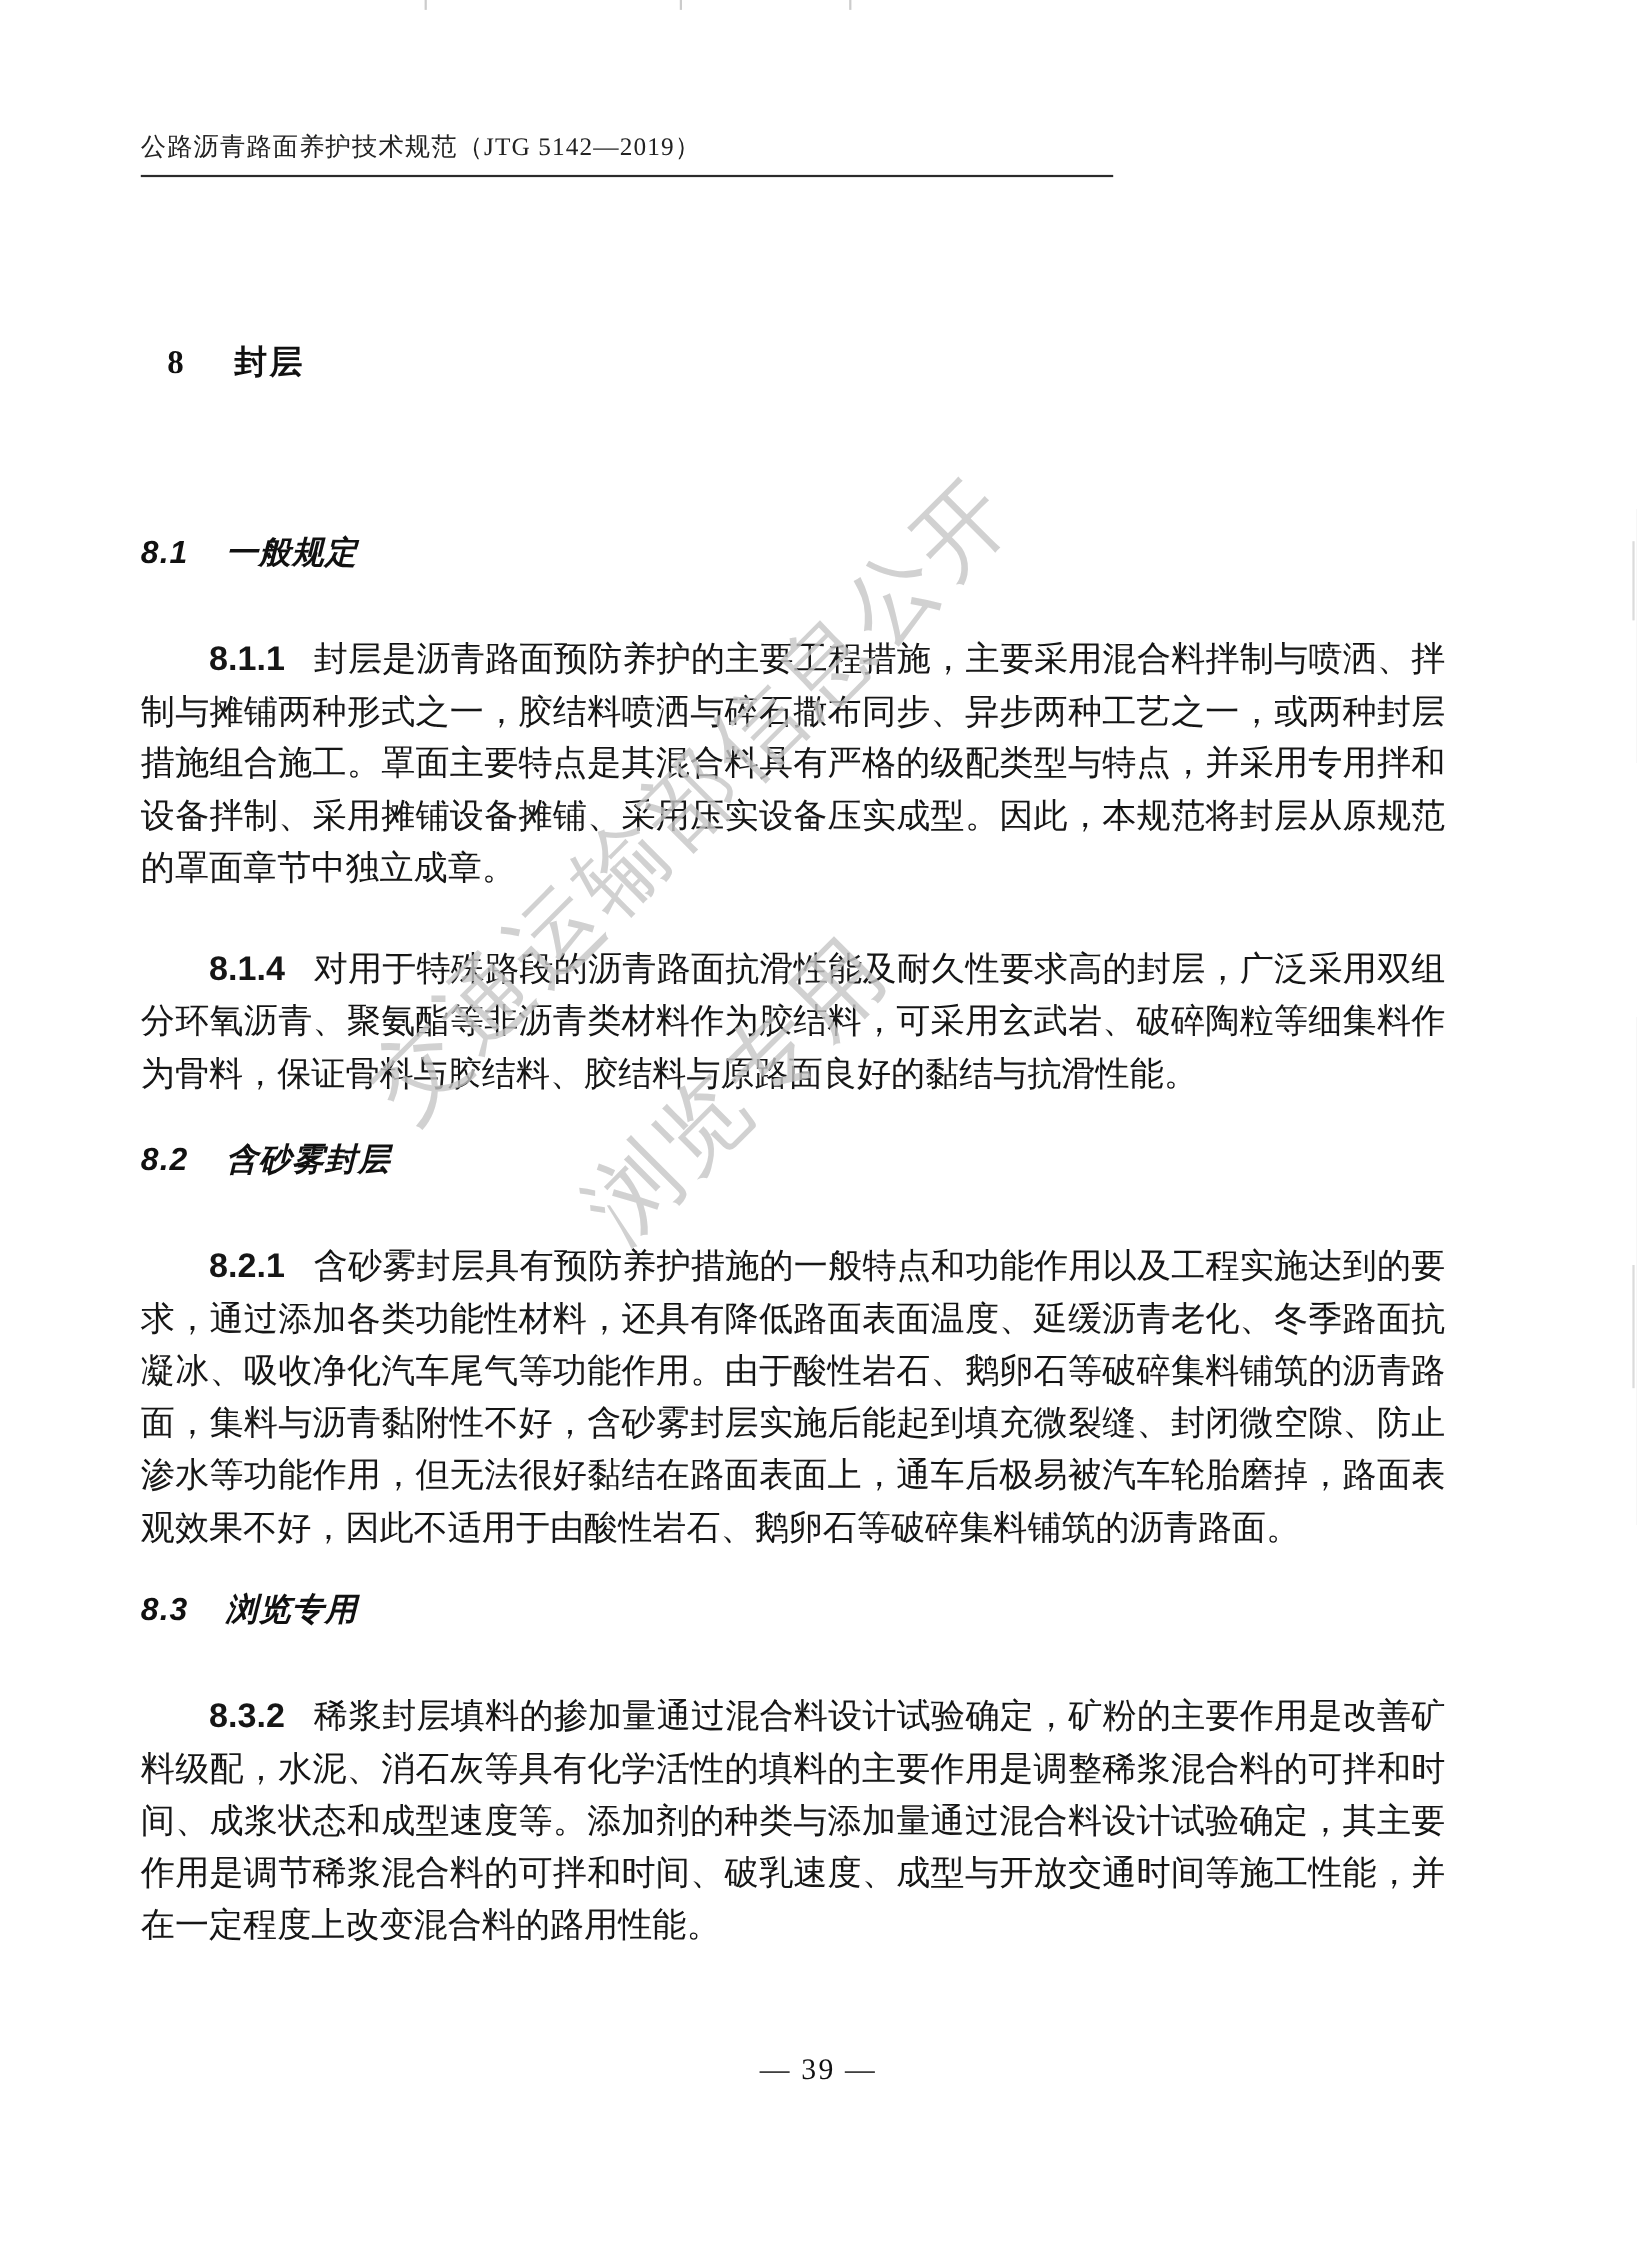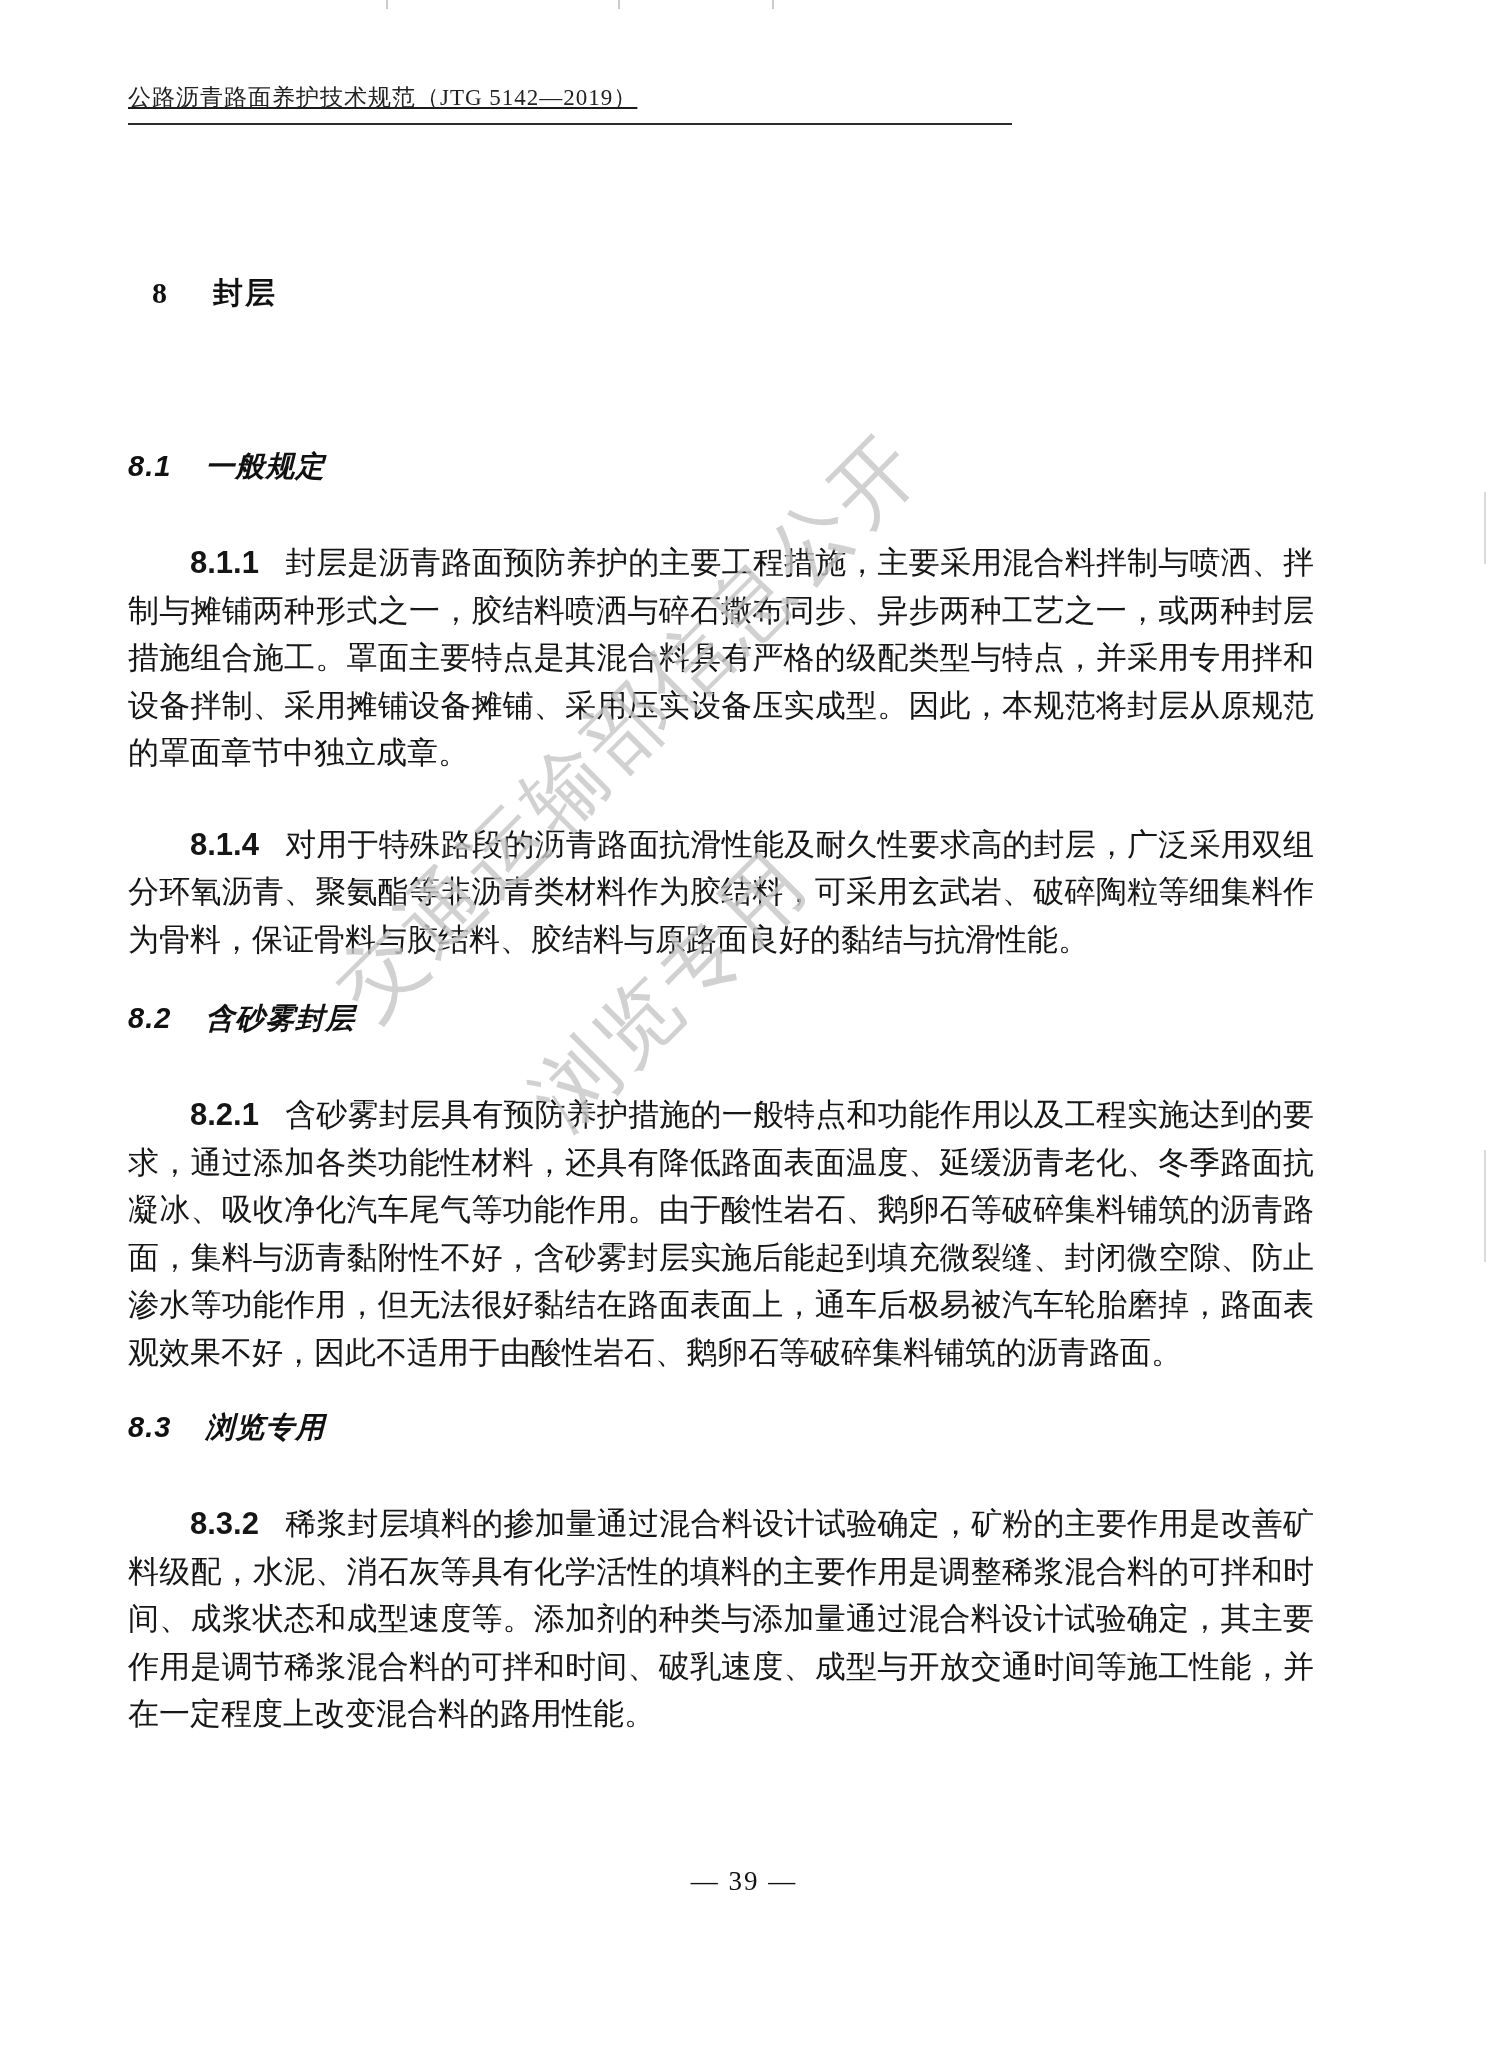--- a/index.html
+++ b/index.html
@@ -13,21 +13,21 @@
     color: #1c1c1c;
     overflow: hidden;
   }
   .content {
     position: absolute;
     left: 128px;
     top: 0;
     width: 1197px;
   }
   
-  .doc-header { padding-top: 82px; text-decoration: underline; }
+  .doc-header { padding-top: 118px; }
   .doc-header .running-title {
     font-size: 23px;
     letter-spacing: 1px;
     color: #222;
   }
   .header-rule {
     width: 884px;
     height: 2px;
     background: #2b2b2b;
     margin-top: 10px;

